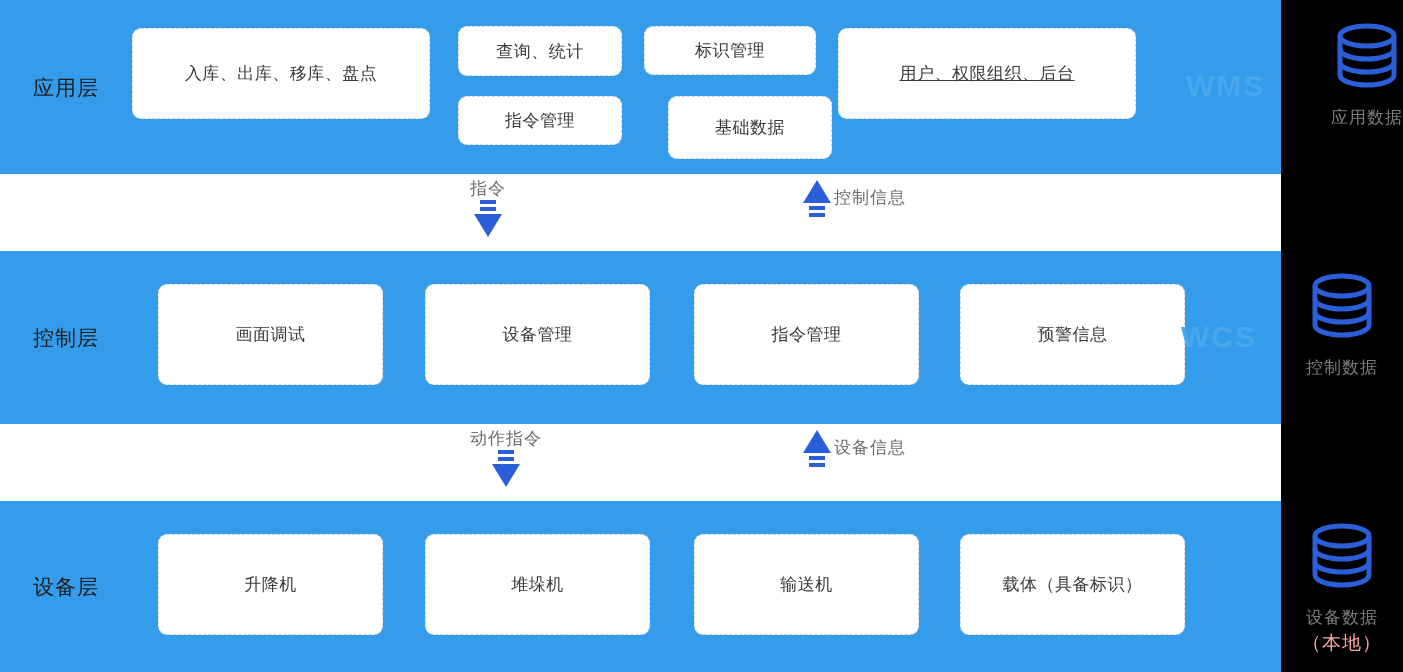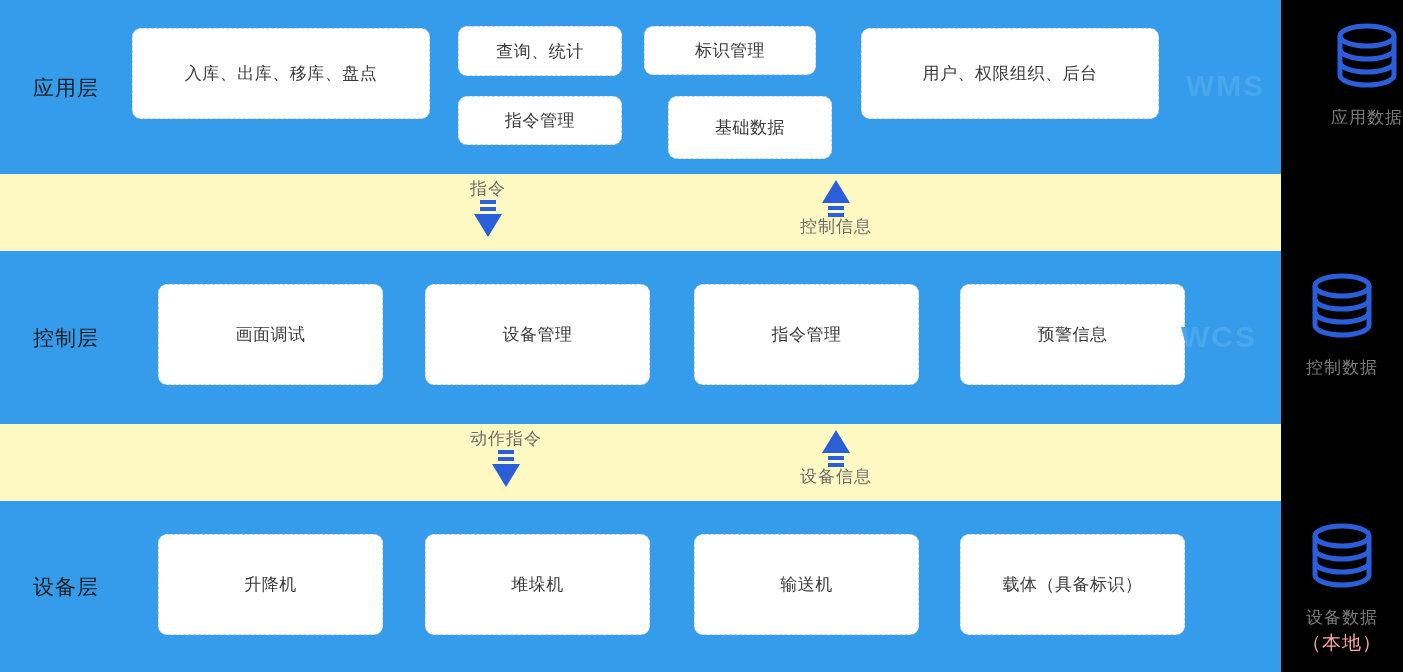--- a/index.html
+++ b/index.html
@@ -70,21 +70,21 @@
     text-align: center;
     box-shadow: 0 0 0 0 rgba(0,0,0,0);
   }
 
   
   .card.app-wide      { left: 0px;   top: 28px;  width: 298px; height: 91px; }
   .card.app-s1        { left: 326px; top: 26px;  width: 164px; height: 50px; }
   .card.app-s2        { left: 326px; top: 96px;  width: 164px; height: 49px; }
   .card.app-s3        { left: 512px; top: 26px;  width: 172px; height: 49px; }
   .card.app-s4        { left: 536px; top: 96px;  width: 164px; height: 63px; }
-  .card.app-wide2     { left: 729px; top: 28px;  width: 298px; height: 91px; }
+  .card.app-wide2     { left: 706px; top: 28px;  width: 298px; height: 91px; text-decoration: underline; }
 
   
   .card.row4 { top: 33px; width: 225px; height: 101px; margin-left: 26px; }
   .card.c0 { left: 0px; }
   .card.c1 { left: 267px; }
   .card.c2 { left: 536px; }
   .card.c3 { left: 802px; }
 
   
   .watermark {
@@ -97,33 +97,33 @@
     pointer-events: none;
   }
   .watermark.wms { left: 1186px; top: 69px; }
   .watermark.wcs { left: 1181px; top: 320px; }
 
   
   .connector {
     position: absolute;
     left: 0;
     width: 1281px;
-    background: #fef9c3;
+    background: #ffffff;
   }
   .connector.c-upper { top: 174px; height: 77px; }
   .connector.c-lower { top: 424px; height: 77px; }
 
   .flow {
     position: absolute;
     display: flex;
     flex-direction: column;
     align-items: center;
   }
   .flow.down { flex-direction: column; }
-  .flow.up   { flex-direction: column; }
+  .flow.up   { flex-direction: row; }
 
   .flow-label {
     color: #6c6c6c;
     font-size: 17px;
     letter-spacing: 1px;
     white-space: nowrap;
     line-height: 1.1;
     user-select: none;
   }
 

